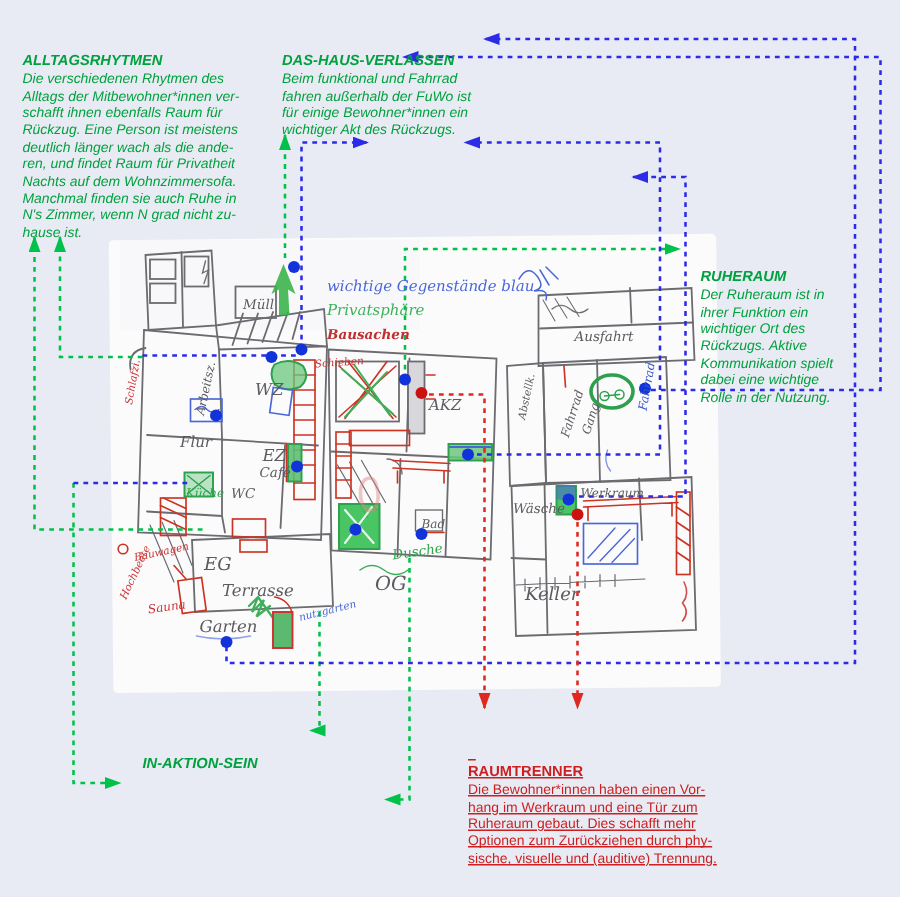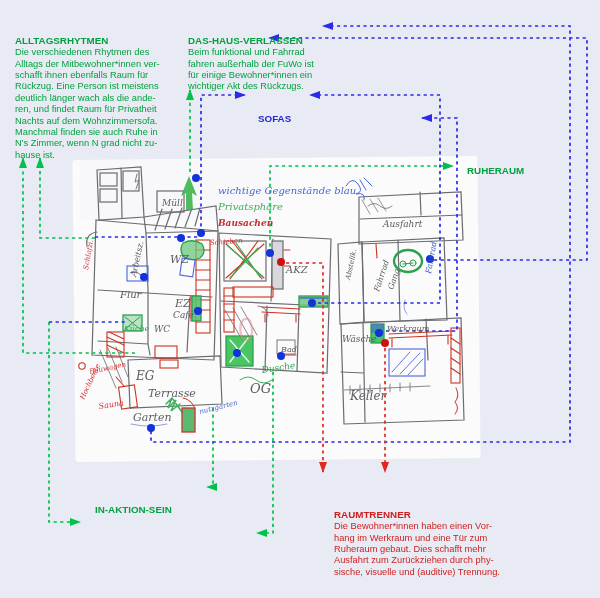--- a/index.html
+++ b/index.html
@@ -7,21 +7,21 @@
     width:600px;height:598px;position:relative;overflow:hidden;
     background:#e9ebf4;
     font-family:"Liberation Sans", sans-serif;
   }
   #scene{position:absolute;left:0;top:0;width:600px;height:598px;}
   .anno{
     position:absolute;white-space:pre;font-size:9.3px;line-height:11.4px;
     letter-spacing:0px;z-index:2;
   }
   .anno .t{font-weight:bold;font-size:9.8px;display:block;margin-bottom:1px;}
-  .green{color:#00a13e;}
+  .green{color:#00a13e;font-style:italic;}
   .blue{color:#2424d2;}
   .red{color:#cc1f1f;}
   .hl-green{color:#00a13e;}
   svg text{font-family:"DejaVu Serif", serif;font-style:italic;}
 </style>
 </head>
 <body>
 
 <svg id="scene" viewBox="0 0 600 598" xmlns="http://www.w3.org/2000/svg">
   <defs>
@@ -229,30 +229,36 @@
 </div>
 
 <div class="anno green" style="left:188px;top:12px;">
   <span class="t">DAS-HAUS-VERLASSEN</span><span>Beim funktional und Fahrrad
 fahren außerhalb der FuWo ist
 für einige Bewohner*innen ein
 wichtiger Akt des Rückzugs.</span>
 </div>
 
 <div class="anno blue" style="left:258px;top:90px;">
-  <span class="t">SOFAS</span>
-</div>
-
-<div class="anno green" style="left:467px;top:142px;">
-  <span class="t">RUHERAUM</span>
+  
+</div>
+
+<div class="anno green" style="left:467px;top:156px;">
+  <span class="t">RUHERAUM</span><span>Der Ruheraum ist in
+ihrer Funktion ein
+wichtiger Ort des
+Rückzugs. Aktive
+Kommunikation spielt
+dabei eine wichtige
+Rolle in der Nutzung.</span>
 </div>
 
 <div class="anno green" style="left:95px;top:481px;">
   <span class="t">IN-AKTION-SEIN</span>
 </div>
 
-<div class="anno red" style="left:334px;top:486px;">
+<div class="anno red" style="left:312px;top:486px;text-decoration:underline;">
   <span class="t">RAUMTRENNER</span><span>Die Bewohner*innen haben einen Vor-
 hang im Werkraum und eine Tür zum
 Ruheraum gebaut. Dies schafft mehr
-Ausfahrt zum Zurückziehen durch phy-
+Optionen zum Zurückziehen durch phy-
 sische, visuelle und (auditive) Trennung.</span>
 </div>
 
 </body></html>

